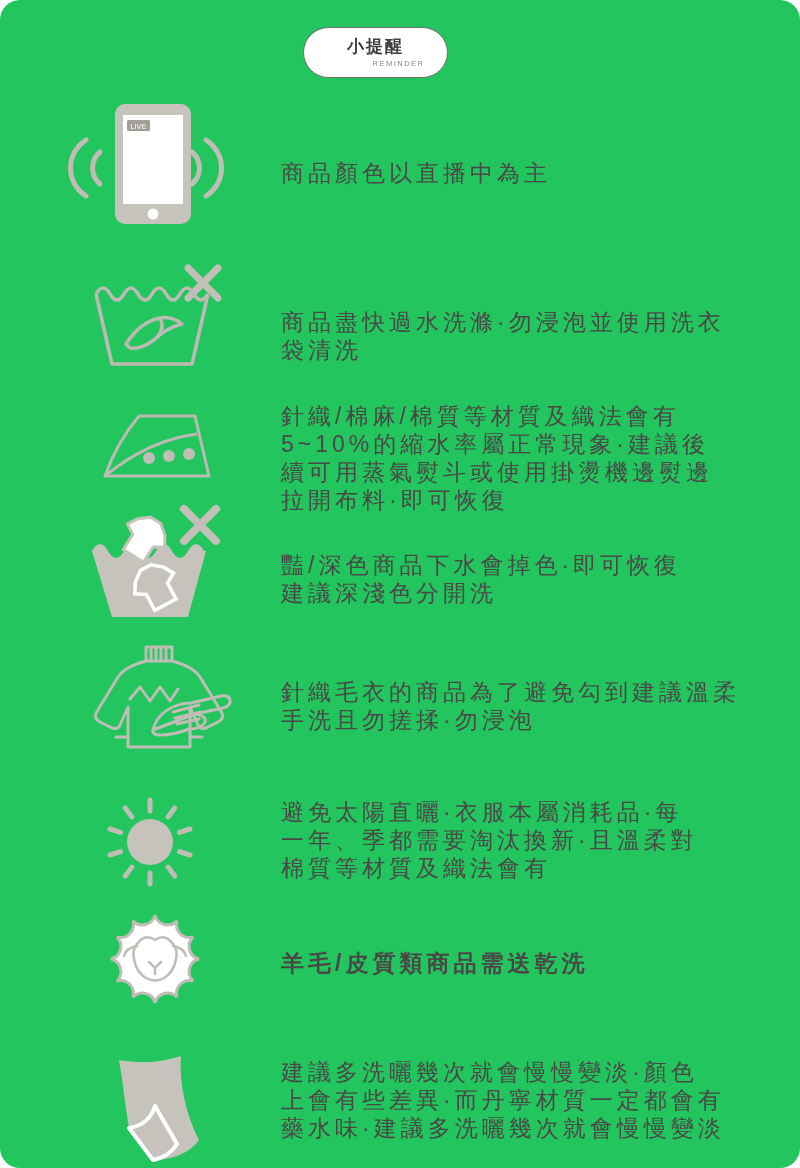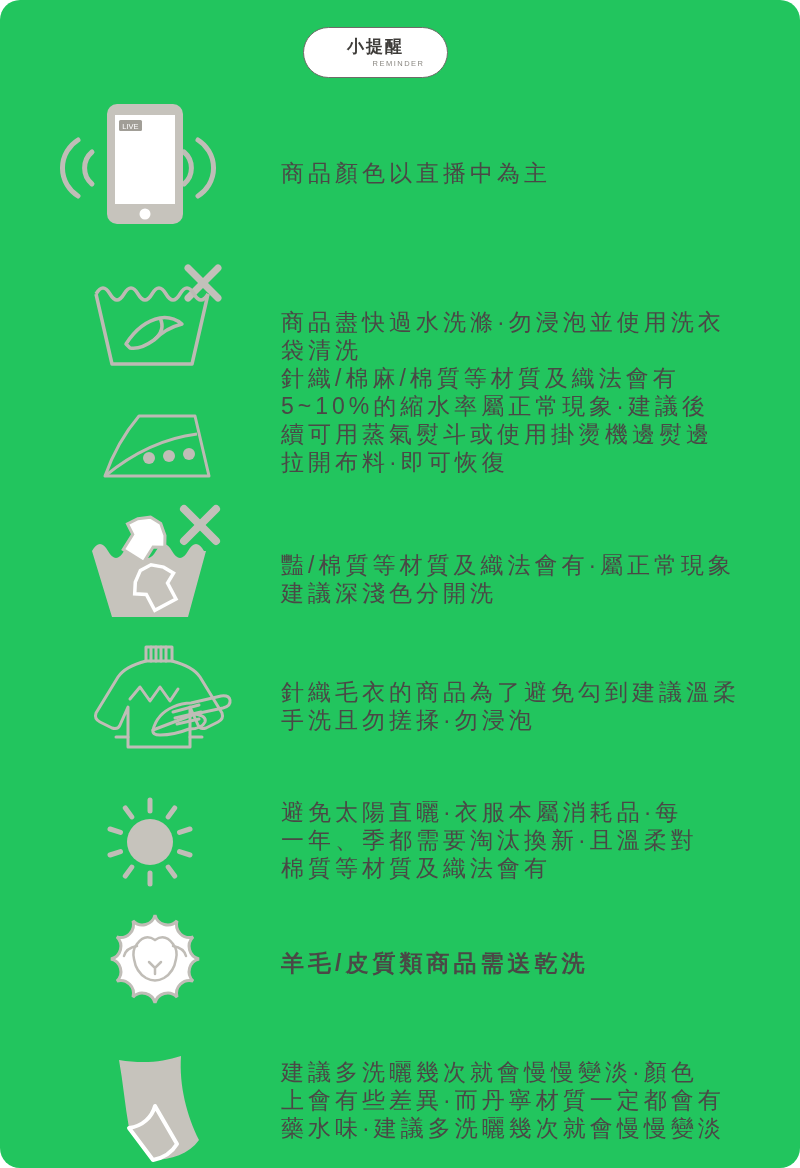--- a/index.html
+++ b/index.html
@@ -27,21 +27,21 @@
 </head>
 <body>
 
 <div class="page">
 
   <div class="pill">
     <div class="pill-title">小提醒</div>
     <div class="pill-sub">REMINDER</div>
   </div>
 
-  <div class="icon-box" style="left:52px;top:102px;">
+  <div class="icon-box" style="left:60px;top:102px;">
     <svg width="170" height="130" viewBox="0 0 170 130">
       <g stroke="#c0bdb7" stroke-width="5" fill="none" stroke-linecap="round">
         <path d="M26 38 A33 33 0 0 0 26 94"></path>
         <path d="M40 50 A21 21 0 0 0 40 82"></path>
         <path d="M146 38 A33 33 0 0 1 146 94"></path>
         <path d="M132 50 A21 21 0 0 1 132 82"></path>
       </g>
       <rect x="55" y="2" width="76" height="120" rx="10" fill="#c6c3bc"></rect>
       <rect x="63" y="13" width="60" height="89" fill="#ffffff"></rect>
       <rect x="67" y="18" width="23" height="11" rx="1.5" fill="#a19e97"></rect>
@@ -76,21 +76,21 @@
     <svg width="135" height="85" viewBox="0 0 135 85">
       <g stroke="#bdbab4" stroke-width="3" fill="none" stroke-linejoin="round">
         <path d="M10 74 L114 74 L100 14 L44 14 Q22 40 10 74 Z"></path>
         <path d="M10 74 Q54 38 102 32"></path>
       </g>
       <circle cx="54" cy="56" r="6" fill="#c0bdb7"></circle>
       <circle cx="74" cy="54" r="6" fill="#c0bdb7"></circle>
       <circle cx="94" cy="52" r="6" fill="#c0bdb7"></circle>
     </svg>
   </div>
-  <div class="text-block" style="top:364px;">
+  <div class="text-block" style="top:402px;">
     <span class="tline">針織/棉麻/棉質等材質及織法會有</span>
     <span class="tline">5~10%的縮水率屬正常現象·建議後</span>
     <span class="tline">續可用蒸氣熨斗或使用掛燙機邊熨邊</span>
     <span class="tline">拉開布料·即可恢復</span>
   </div>
 
   <div class="icon-box" style="left:88px;top:503px;">
     <svg width="140" height="118" viewBox="0 0 140 118">
       <g stroke="#c3c0ba" stroke-width="8" stroke-linecap="round">
         <path d="M96 6 L128 38"></path>
@@ -99,21 +99,21 @@
       <path d="M4 48 q8 -14 16 0 q8 14 16 0 q8 -14 16 0 q8 14 16 0 q8 -14 16 0 q8 14 16 0 q8 -14 16 0 L118 48 L100 114 L24 114 Z" fill="#c6c3bc"></path>
       <g transform="translate(56,36) rotate(32)">
         <path d="M-16 -14 L-6 -22 L6 -22 L16 -14 L22 -4 L12 2 L12 20 L-12 20 L-12 2 L-22 -4 Z" fill="#ffffff" stroke="#c6c3bc" stroke-width="3"></path>
       </g>
       <g transform="translate(68,84) rotate(-28)">
         <path d="M-16 -14 L-6 -22 L6 -22 L16 -14 L22 -4 L12 2 L12 20 L-12 20 L-12 2 L-22 -4 Z" fill="#c6c3bc" stroke="#ffffff" stroke-width="3.5"></path>
       </g>
     </svg>
   </div>
   <div class="text-block" style="top:551px;">
-    <span class="tline">豔/棉質等材質及織法會有·屬正常現象</span>
+    <span class="tline">豔/深色商品下水會掉色·即可恢復</span>
     <span class="tline">建議深淺色分開洗</span>
   </div>
 
   <div class="icon-box" style="left:85px;top:642px;">
     <svg width="150" height="120" viewBox="0 0 150 120">
       <g stroke="#c0bdb7" stroke-width="3" fill="none" stroke-linejoin="round" stroke-linecap="round">
         <path d="M61 5 L87 5 L87 19 L61 19 Z"></path>
         <path d="M66 5 V19 M71 5 V19 M76 5 V19 M81 5 V19"></path>
         <path d="M61 19 C46 23 37 29 33 35 L11 71 Q9 77 15 80 L27 86 Q33 88 35 83 L43 65 L43 105 L105 105 L105 65 L113 83 Q115 88 121 86 L133 80 Q139 77 137 71 L115 35 C111 29 102 23 87 19"></path>
         <path d="M43 95 H31 M105 95 H117"></path>

